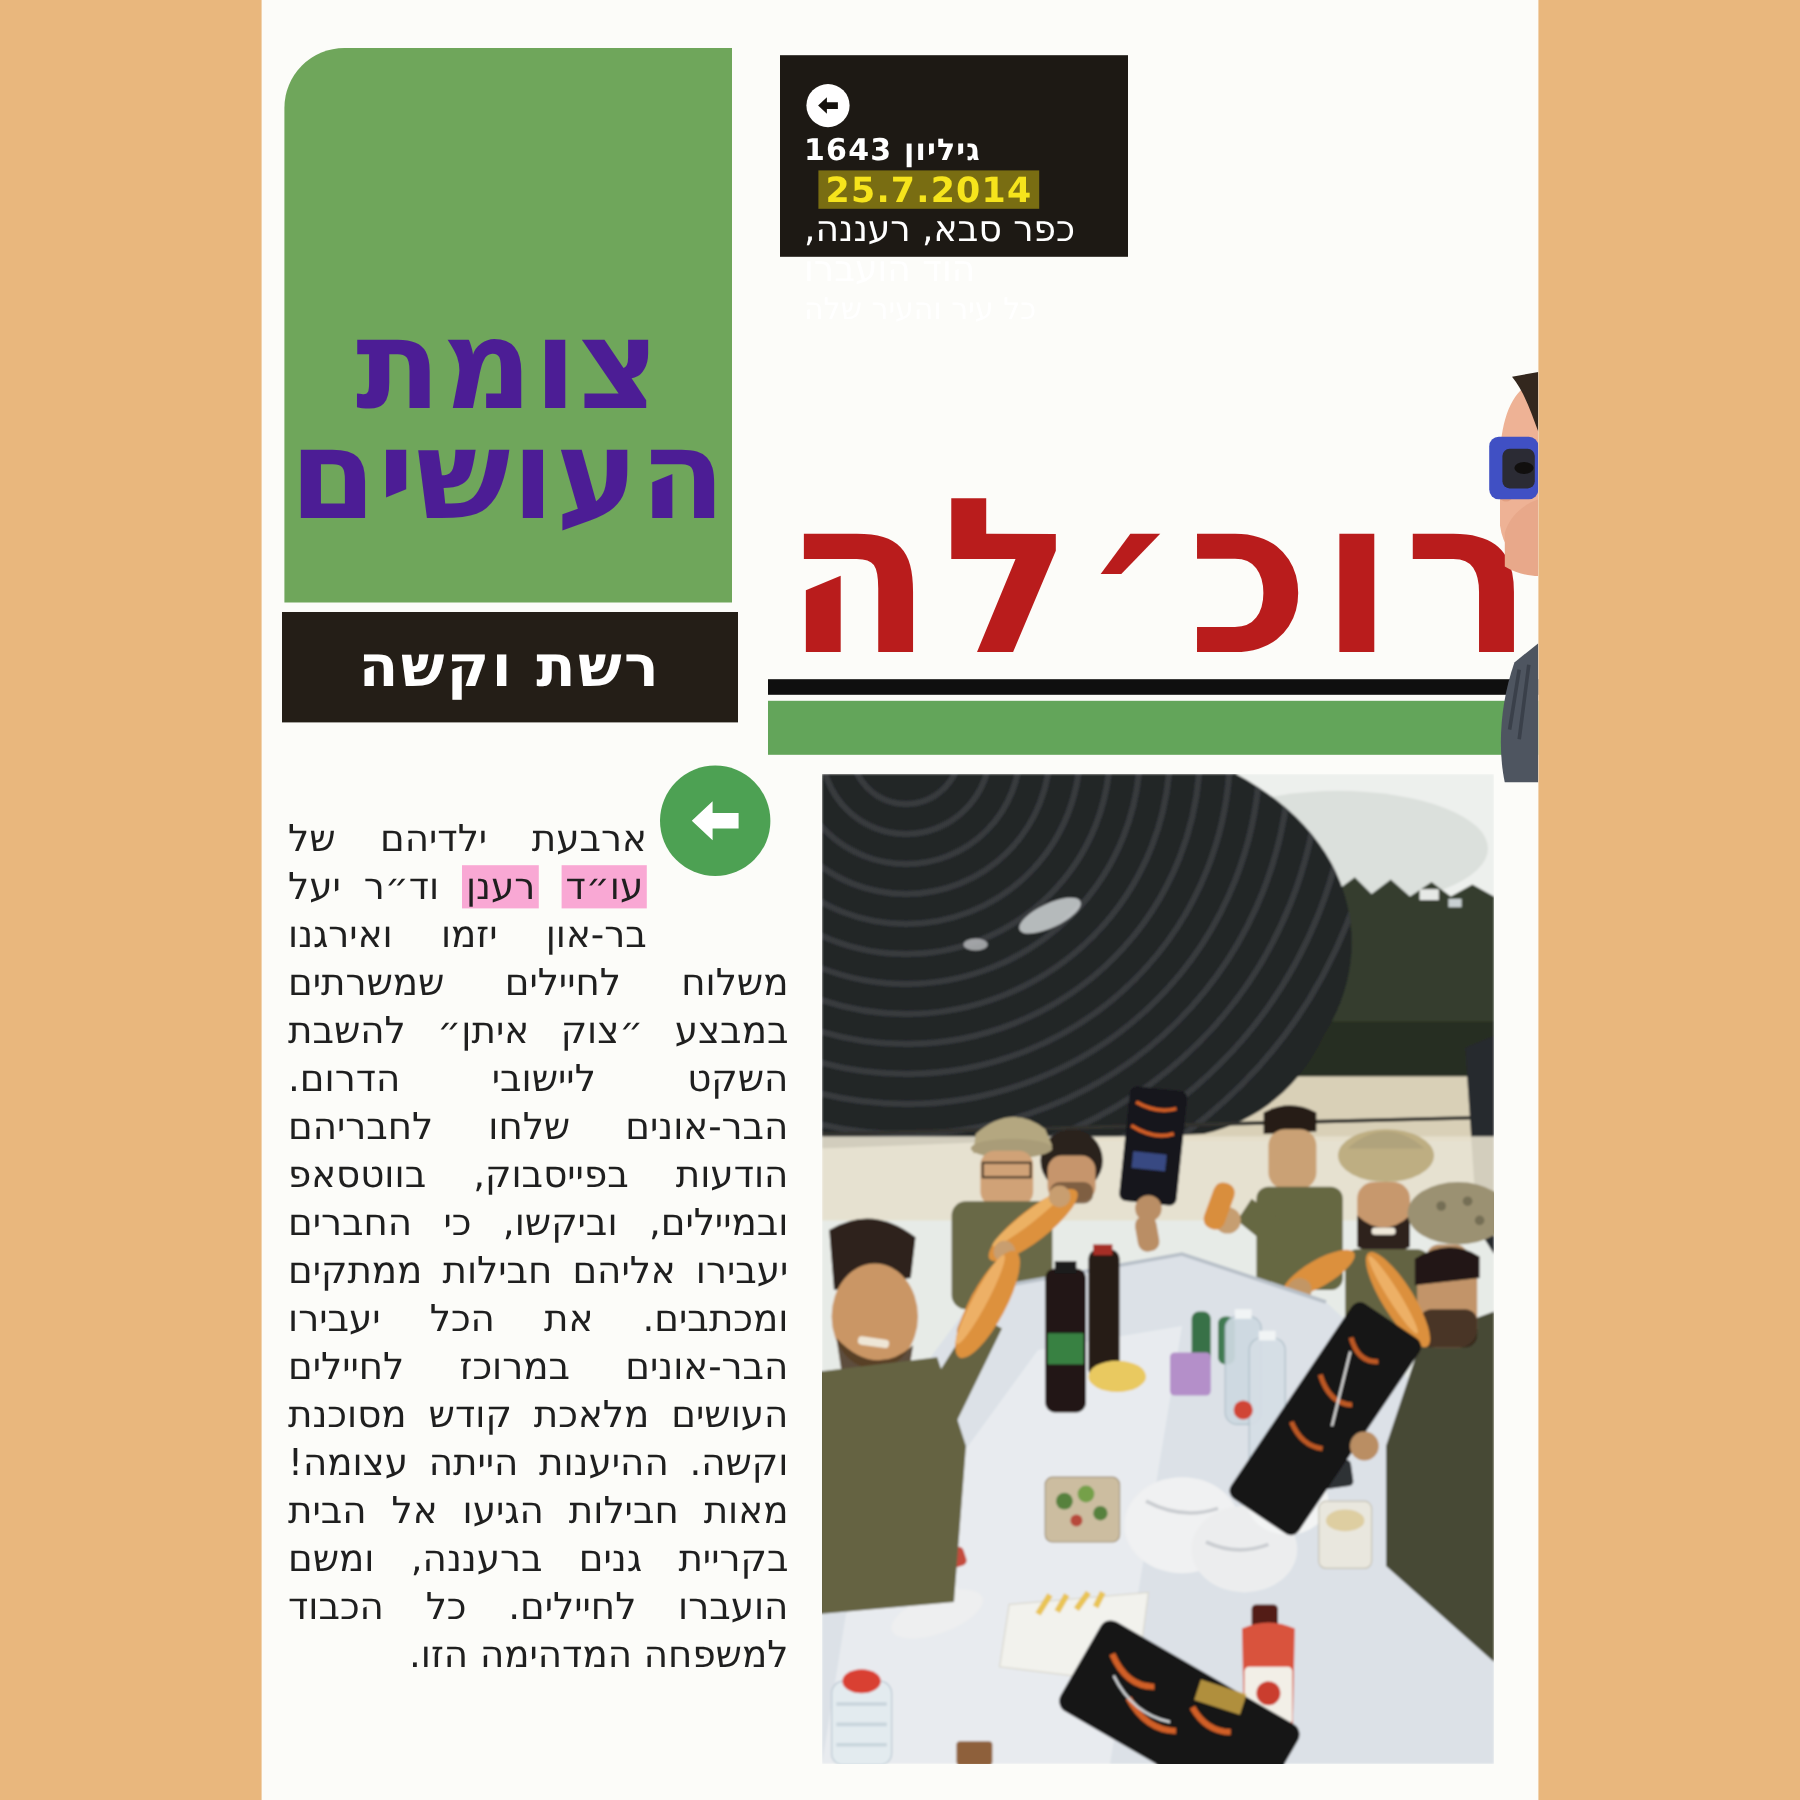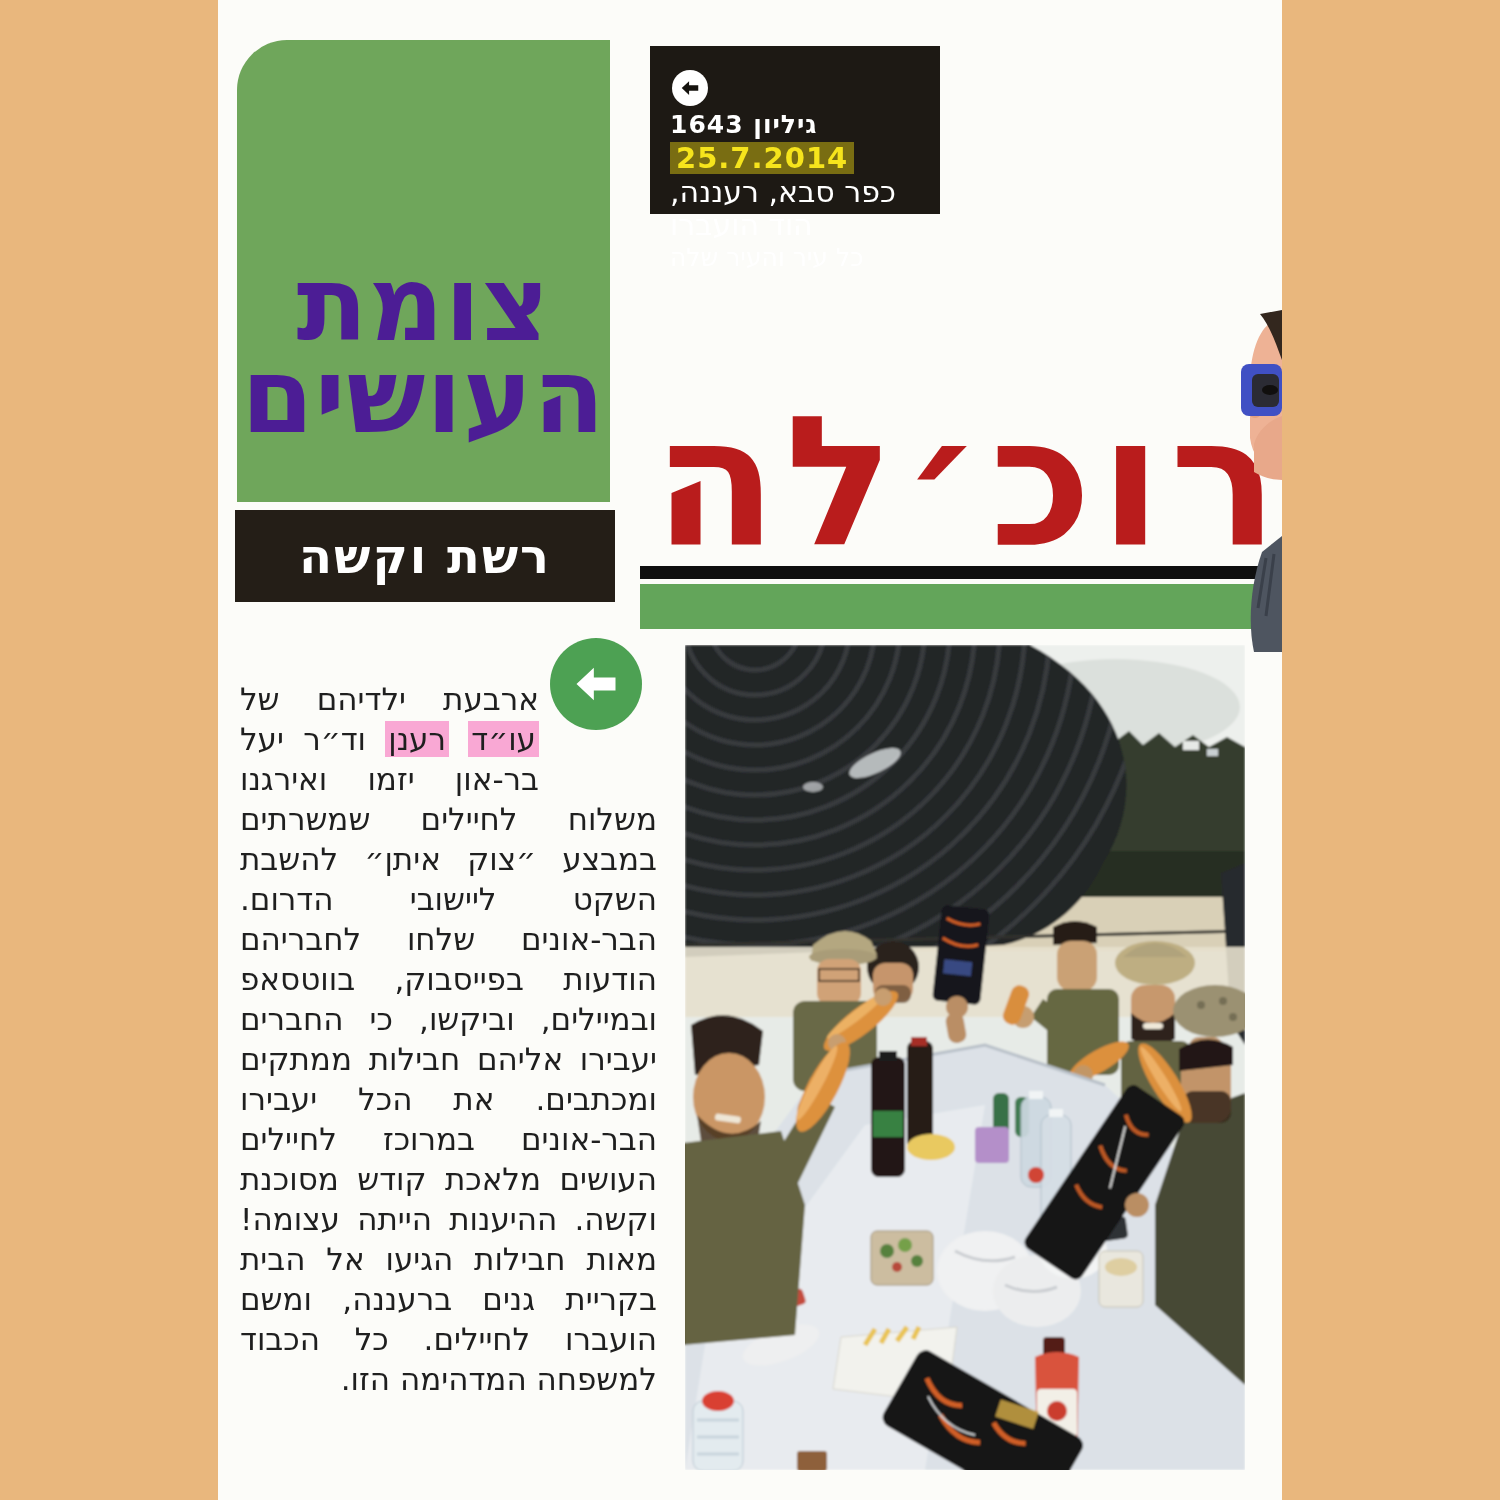--- a/index.html
+++ b/index.html
@@ -36,21 +36,21 @@
   }
   .back-circle{
     position:absolute;left:22px;top:24px;width:36px;height:36px;
     border-radius:50%;background:#ffffff;
     display:flex;align-items:center;justify-content:center;
   }
   .issue-rows{position:absolute;left:20px;right:10px;top:64px;text-align:left;}
   .row-issue{font-size:25px;font-weight:600;letter-spacing:1px;line-height:30px;}
   .row-date{
     display:inline-block;background:#796d12;color:#f6e41c;
-    font-weight:bold;font-size:29px;line-height:32px;padding:0 6px;margin:2px 0 1px 0;
+    font-weight:bold;font-size:29px;line-height:32px;padding:0 6px;margin:2px 0 1px 12px;
     letter-spacing:1px;
   }
   .row-cities{font-size:30px;font-weight:normal;line-height:33px;}
   .row-tagline{font-size:25px;line-height:30px;margin-top:2px;}
   
   .brand-logo{
     position:absolute;top:392px;right:-4px;direction:rtl;white-space:nowrap;
     color:#b91c1c;font-weight:bold;font-size:180px;line-height:1;letter-spacing:8px;
   }
   .rule-black{position:absolute;left:422px;top:566px;width:642px;height:13px;background:#0f0f0f;}

